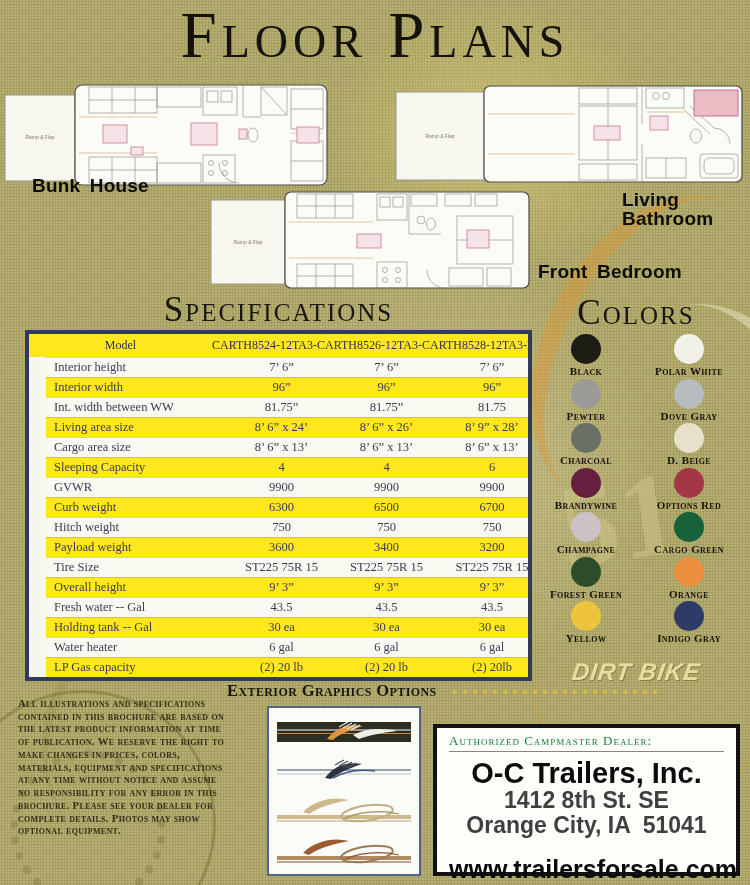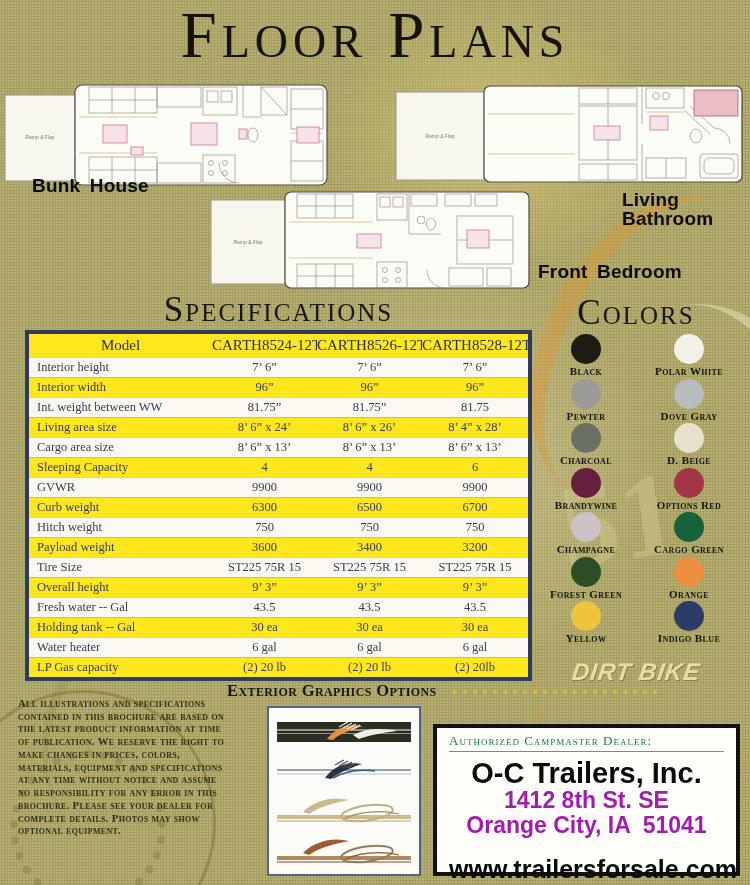--- a/index.html
+++ b/index.html
@@ -54,26 +54,26 @@
     font:400 35px/1 "Liberation Serif", serif;font-variant:small-caps;
     letter-spacing:2px;color:#17170f;
   }
   .spec-table{
     position:absolute;z-index:2;left:25px;top:330px;width:507px;
     border:4px solid #2e3a5e;background:#f7f6ee;box-sizing:border-box;
     font-family:"Liberation Serif", serif;color:#3b3b55;
   }
   .thead,.trow{display:grid;grid-template-columns:183px 105px 105px 106px;align-items:center;}
   .thead{height:23px;background:#ffe71e;}
-  .trow{height:19px;border-top:1px solid rgba(90,105,150,.28);}
+  .trow{height:19px;border-top:1px solid rgba(90,105,150,.28);margin-left:17px;}
   .tbody .trow:nth-child(even){background:#ffe71e;}
   .tbody .trow:nth-child(odd){background:#f9f8f1;}
   .tc{font-size:12.5px;text-align:center;white-space:nowrap;overflow:hidden;}
   .tc.lab{text-align:left;padding-left:8px;}
-  .tc.h{font-size:15px;color:#2e2e4a;}
+  .tc.h{font-size:12px;color:#2e2e4a;}
   .tc.h.lab{text-align:center;padding-left:0;}
   
   .colors-heading{
     position:absolute;z-index:2;left:536px;top:295px;width:200px;text-align:center;
     font:400 35px/1 "Liberation Serif", serif;font-variant:small-caps;
     letter-spacing:2px;color:#17170f;
   }
   .swatch-grid{
     position:absolute;z-index:2;left:538px;top:334px;width:206px;
     display:grid;grid-template-columns:96px 110px;grid-auto-rows:44.5px;
@@ -109,21 +109,21 @@
     position:absolute;z-index:2;left:433px;top:724px;width:307px;height:152px;
     background:#fdfdfa;border:4px solid #121210;box-sizing:border-box;
     padding:5px 12px 0 12px;font-family:"Liberation Sans", sans-serif;
   }
   .dealer-label{
     font:400 13px/1.2 "Liberation Serif", serif;font-variant:small-caps;
     letter-spacing:1px;color:#15803d;border-bottom:1.5px solid #8a8578;
     padding-bottom:2px;
   }
   .dealer-name{margin-top:6px;text-align:center;font:700 29px/1.05 "Liberation Sans", sans-serif;color:#0b0b09;}
-  .dealer-addr{text-align:center;font:700 23px/1.1 "Liberation Sans", sans-serif;color:#a21caf;}
+  .dealer-addr{text-align:center;font:700 23px/1.1 "Liberation Sans", sans-serif;color:#404040;}
   .dealer-web{margin-top:17px;text-align:center;font:700 25px/1.1 "Liberation Sans", sans-serif;color:#0b0b09;}
   .pre{white-space:pre;}
 </style>
 </head>
 <body>
 
 <div class="page">
 
   <div class="wm wm-blob1"></div>
   <div class="wm wm-blob2"></div>
@@ -283,30 +283,30 @@
         <div class="tc">7’ 6”</div>
         <div class="tc">7’ 6”</div>
       </div>
       <div class="trow">
         <div class="tc lab">Interior width</div>
         <div class="tc">96”</div>
         <div class="tc">96”</div>
         <div class="tc">96”</div>
       </div>
       <div class="trow">
-        <div class="tc lab">Int. weight between WW</div>
+        <div class="tc lab">Int. width between WW</div>
         <div class="tc">81.75”</div>
         <div class="tc">81.75”</div>
         <div class="tc">81.75</div>
       </div>
       <div class="trow">
         <div class="tc lab">Living area size</div>
         <div class="tc">8’ 6” x 24’</div>
         <div class="tc">8’ 6” x 26’</div>
-        <div class="tc">8’ 4” x 28’</div>
+        <div class="tc">8’ 9” x 28’</div>
       </div>
       <div class="trow">
         <div class="tc lab">Cargo area size</div>
         <div class="tc">8’ 6” x 13’</div>
         <div class="tc">8’ 6” x 13’</div>
         <div class="tc">8’ 6” x 13’</div>
       </div>
       <div class="trow">
         <div class="tc lab">Sleeping Capacity</div>
         <div class="tc">4</div>
@@ -425,21 +425,21 @@
     <div class="swatch">
       <span class="dot" style="background-color: rgb(236, 144, 64);"></span>
       <span class="swatch-label">Orange</span>
     </div>
     <div class="swatch">
       <span class="dot" style="background-color: rgb(237, 196, 62);"></span>
       <span class="swatch-label">Yellow</span>
     </div>
     <div class="swatch">
       <span class="dot" style="background-color: rgb(46, 59, 105);"></span>
-      <span class="swatch-label">Indigo Blue</span>
+      <span class="swatch-label">Indigo Gray</span>
     </div>
   </div>
 
   <div class="disclaimer">All illustrations and specifications contained in this brochure are based on the latest product information at time of publication. We reserve the right to make changes in prices, colors, materials, equipment and specifications at any time without notice and assume no responsibility for any error in this brochure. Please see your dealer for complete details. Photos may show optional equipment.</div>
 
   <div class="graphics-heading">Exterior Graphics Options</div>
   <div class="graphics-box">
     <svg width="134" height="28" viewBox="0 0 134 28">
       <rect x="0" y="4" width="134" height="20" fill="#2b2e22"></rect>
       <line x1="0" y1="12" x2="134" y2="12" stroke="#b8b8b4" stroke-width="1.3"></line>

